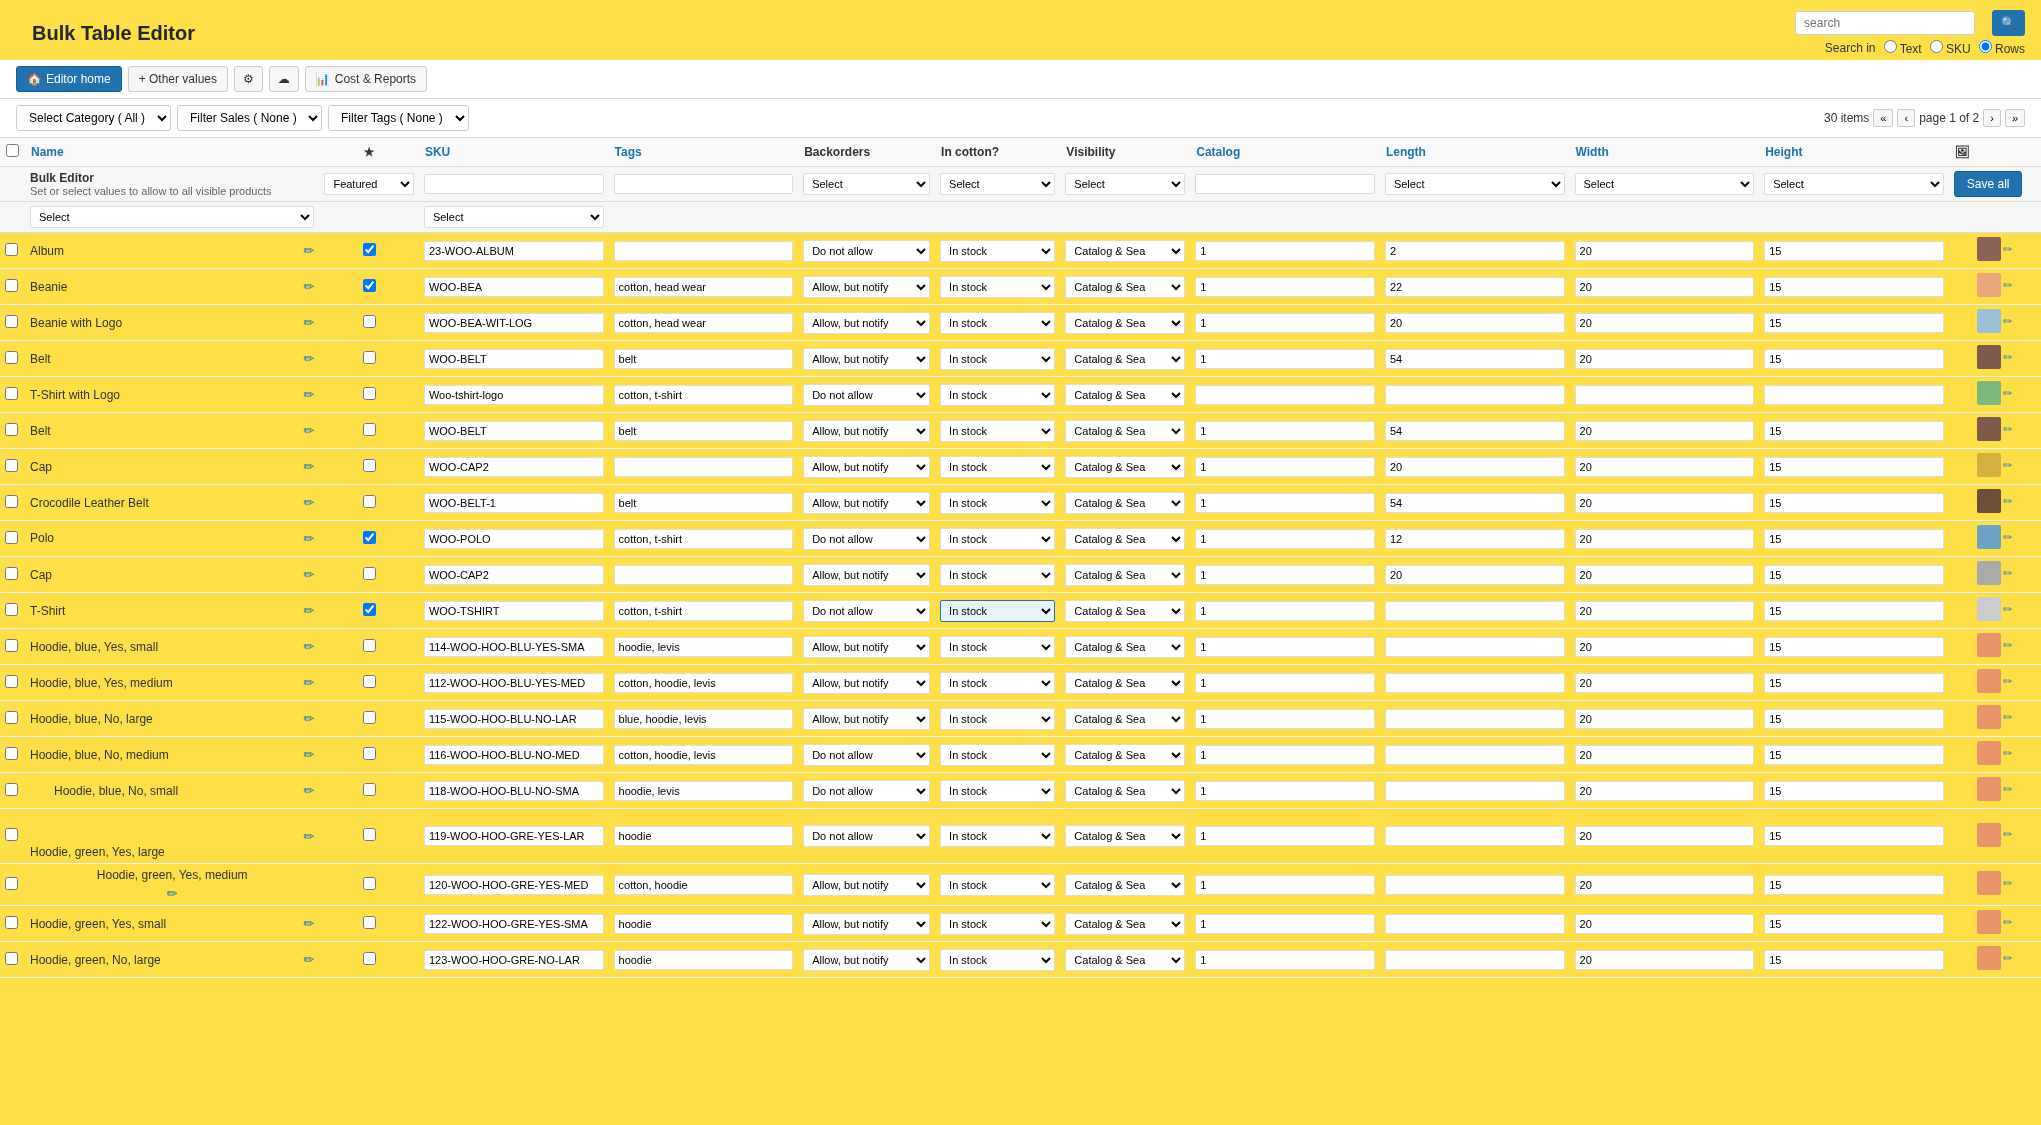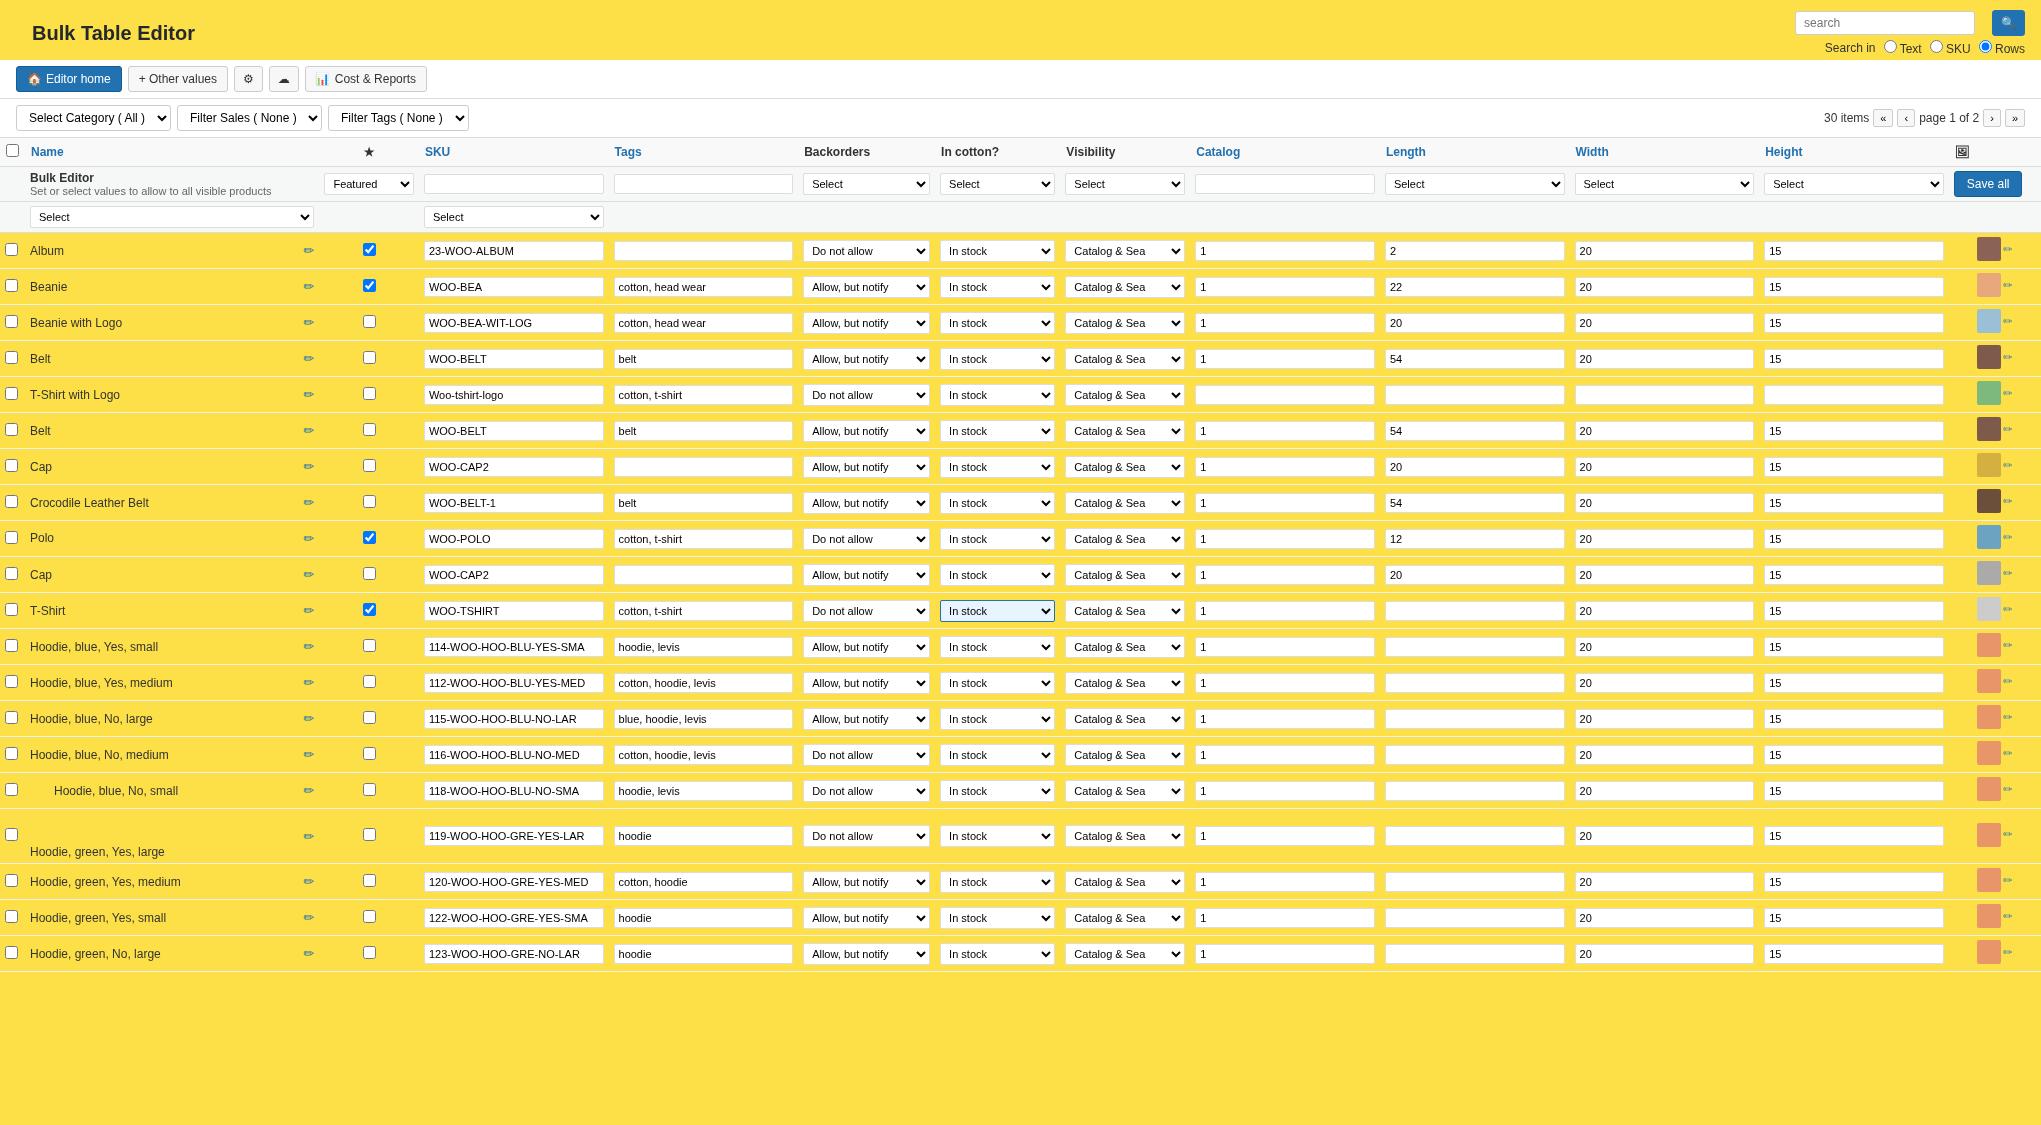--- a/index.html
+++ b/index.html
@@ -985,21 +985,21 @@
     <td class="col-img" style="text-align:center;">
       <div style="display:inline-flex; gap:2px; align-items:center;">
         <div class="icon-img" style="background:#E8956A;"></div>
         <span class="icon-edit" style="font-size:11px;">✏</span>
       </div>
     </td>
   </tr>
           <tr>
     <td class="checkbox-cell"><input type="checkbox" style=""></td>
     <td class="col-name">
-      <div style="display:flex; align-items:center; gap:4px;">
+      <div style="display:flex; align-items:center; gap:4px;flex-direction:column;">
         <span style="flex:1;">Hoodie, green, Yes, medium</span>
         <span class="icon-edit">✏</span>
       </div>
     </td>
     <td class="featured-col">
       <input type="checkbox" style="">
     </td>
     <td class="col-sku"><input type="text" class="cell-input" value="120-WOO-HOO-GRE-YES-MED" style=""></td>
     <td class="col-tags"><input type="text" class="cell-input" value="cotton, hoodie" style=""></td>
     <td class="col-backorders">

